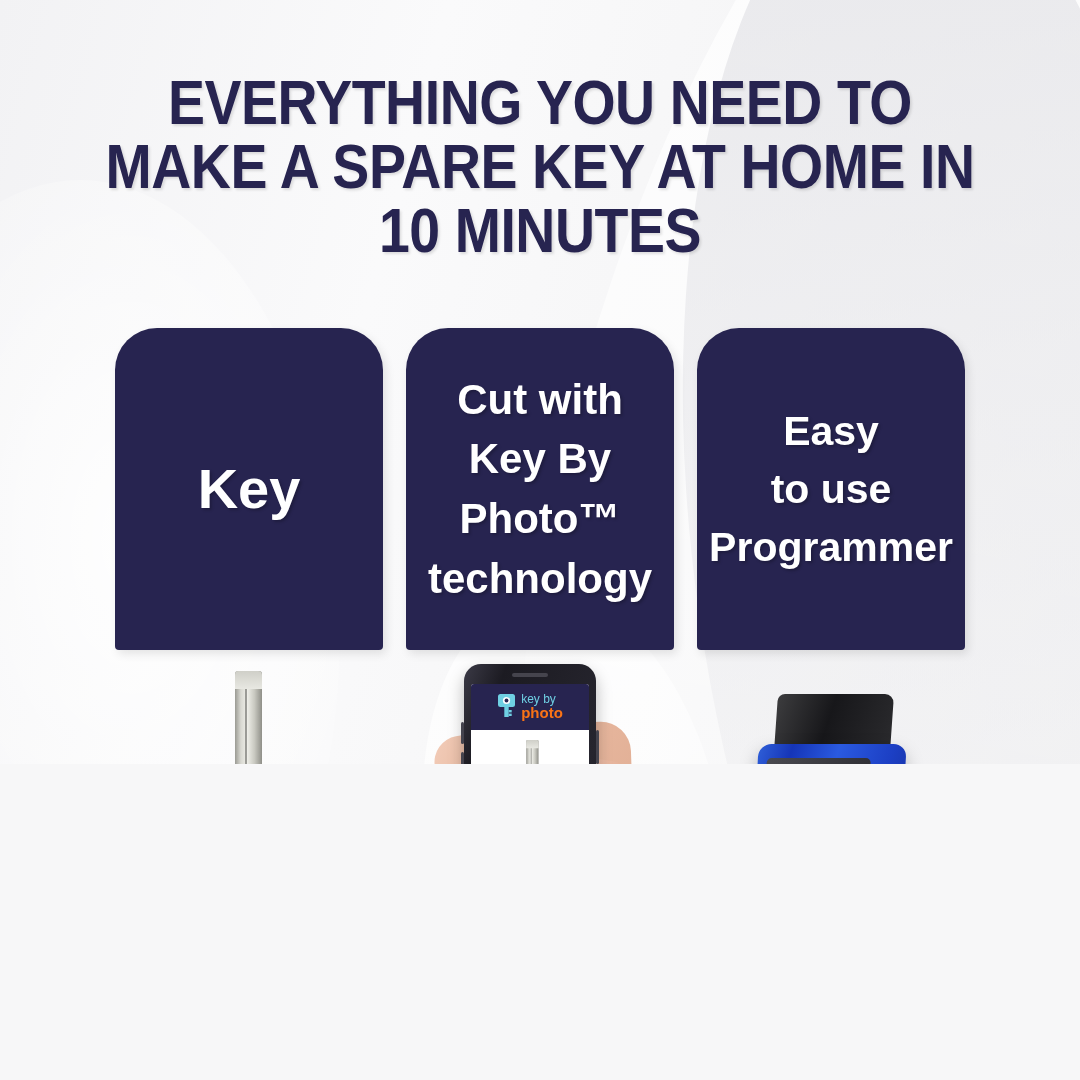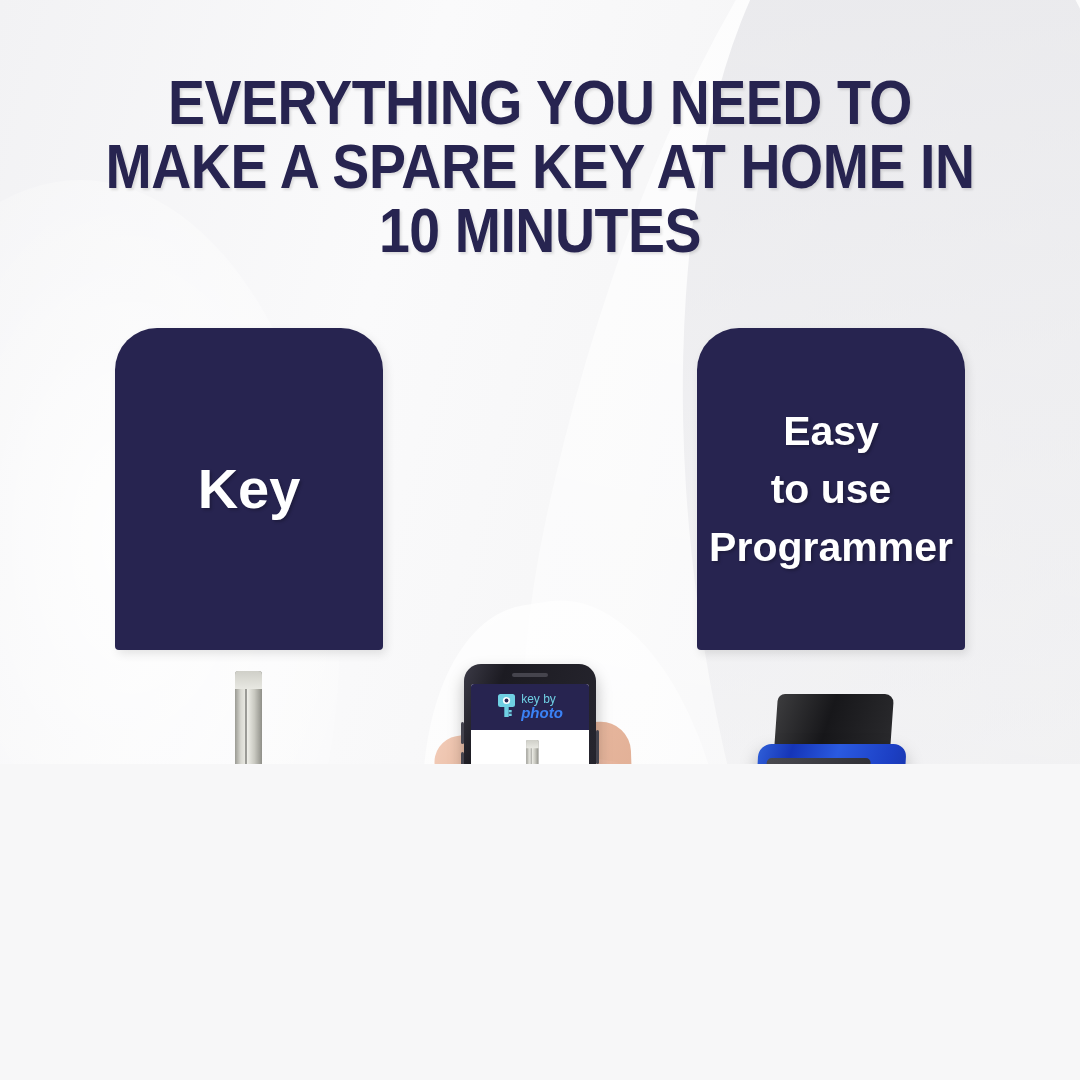--- a/index.html
+++ b/index.html
@@ -248,21 +248,21 @@
     background:#272450;
     display:flex; align-items:center; justify-content:center;
     gap: 5px;
   }
   .app-logo-mark { display:block; }
   .app-logo-words {
     display:flex; flex-direction:column; line-height: .98;
     font-family:"Liberation Sans", sans-serif;
   }
   .app-logo-top { color:#6fd0e3; font-size:12px; }
-  .app-logo-bot { color:#3b82f6; font-size:15px; font-weight:bold;font-style:italic; }
+  .app-logo-bot { color:#f97316; font-size:15px; font-weight:bold; }
   .screen-key {
     position:absolute; left: 34px; top: 56px;
     transform: scale(.46);
     transform-origin: top left;
   }
   .phone-side {
     position:absolute; right:-3px; top: 66px;
     width:3px; height: 34px; border-radius:2px; background:#44434d;
   }
   .phone-side2 {
@@ -344,20 +344,26 @@
 
   <div class="headline">
     <span class="hl-line">EVERYTHING YOU NEED TO</span>
     <span class="hl-line">MAKE A SPARE KEY AT HOME IN</span>
     <span class="hl-line">10 MINUTES</span>
   </div>
 
   <div class="cards">
     <div class="card card-1">
       <div class="card-text">Key</div>
+    </div>
+    <div class="card card-2">
+      <div class="card-text">Cut with
+Key By
+Photo™
+technology</div>
     </div>
     <div class="card card-3">
       <div class="card-text">Easy
 to use
 Programmer</div>
     </div>
   </div>
 
   <div class="product-row">
 

